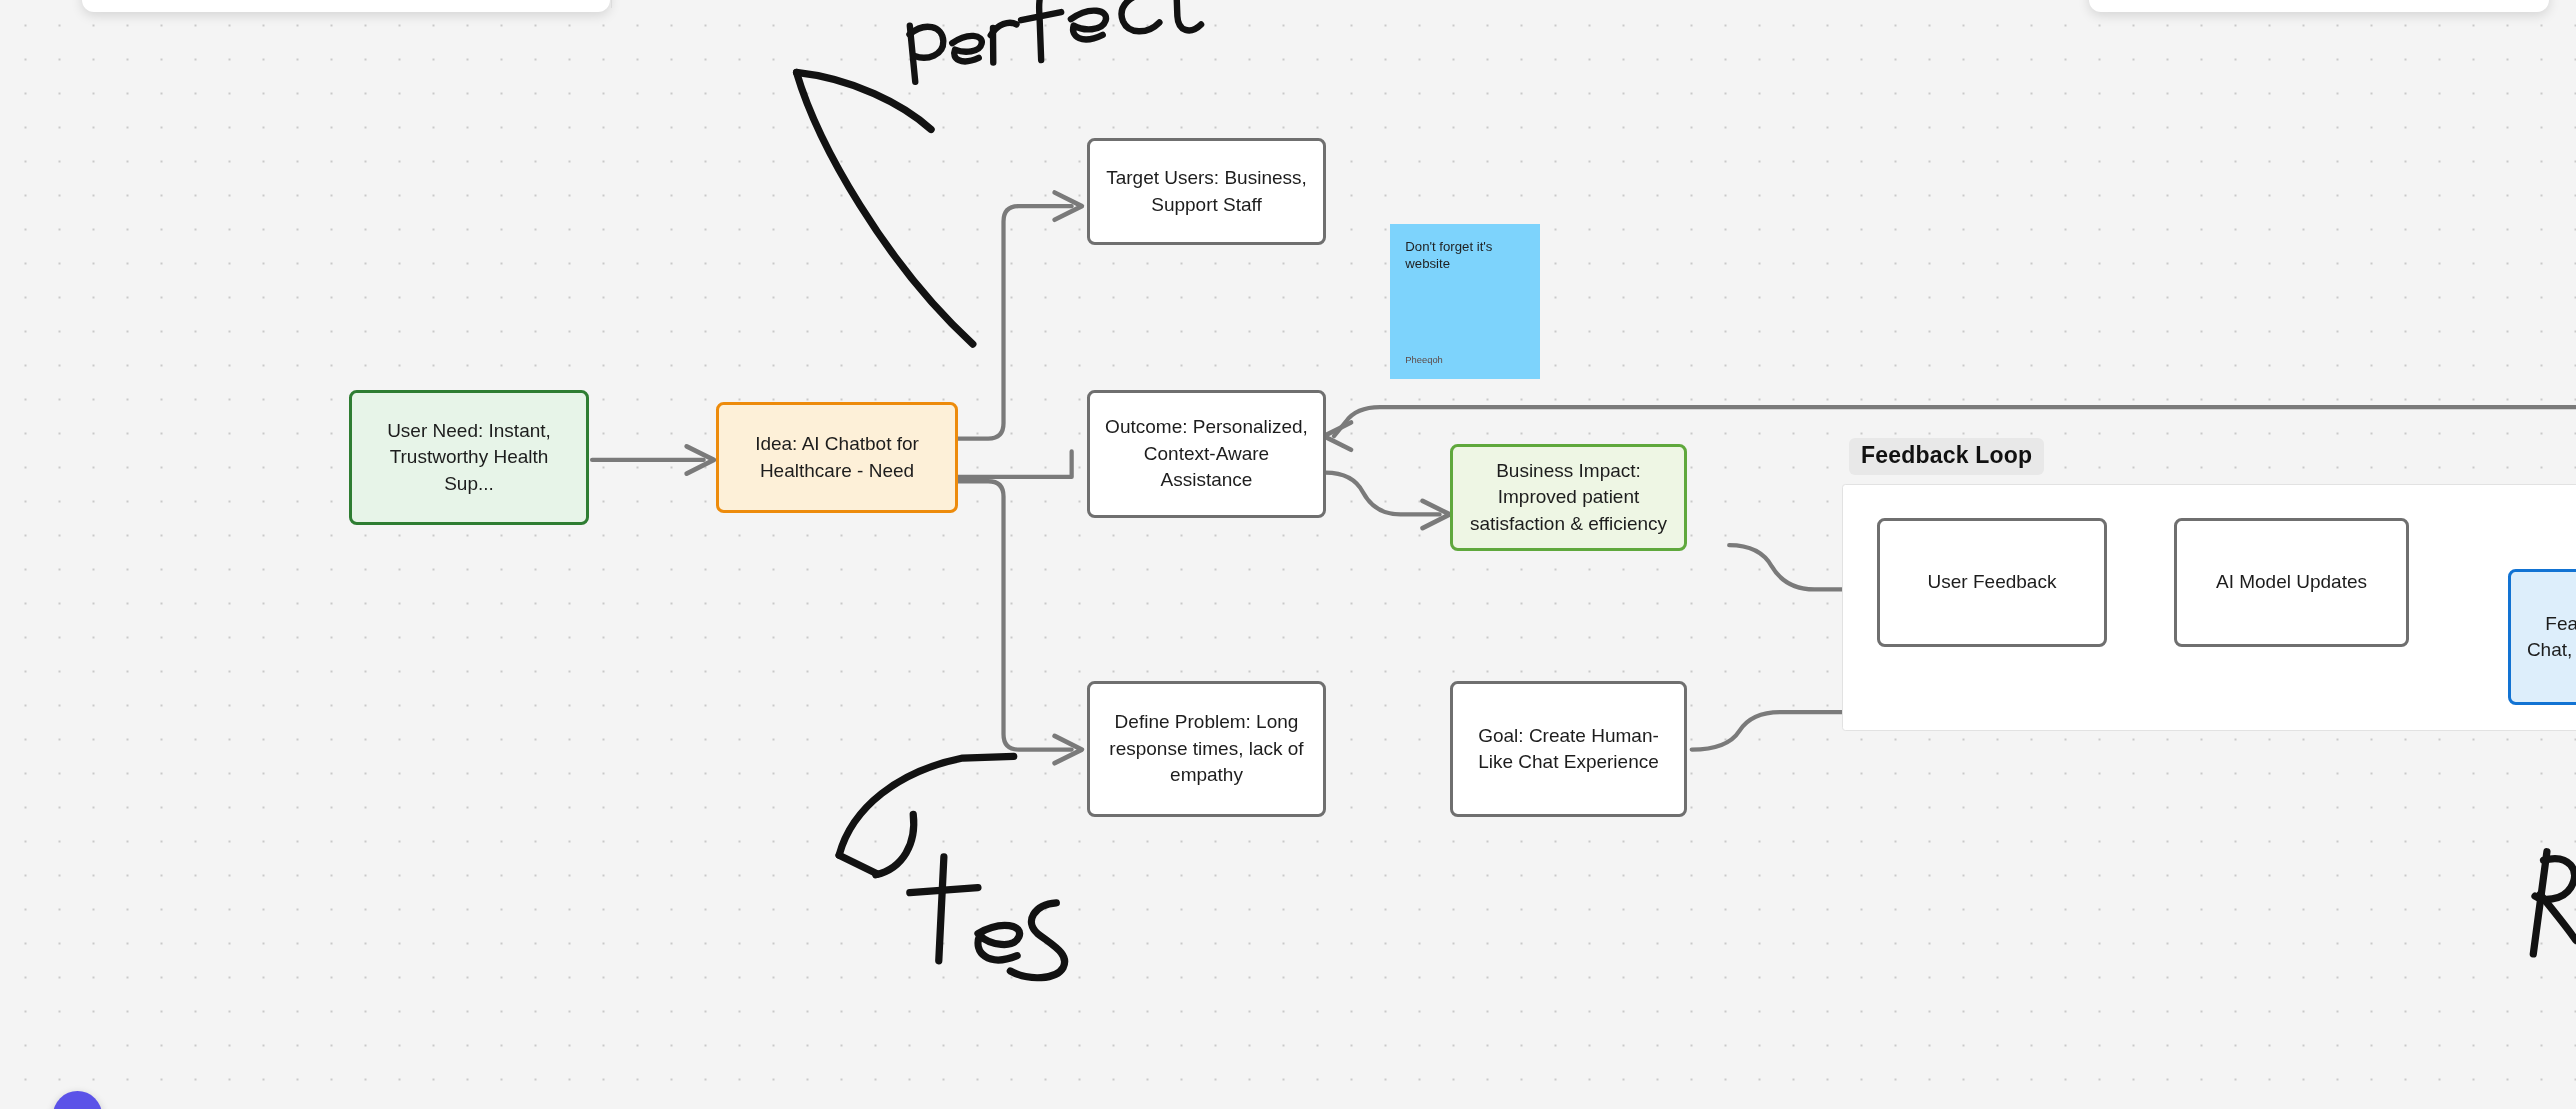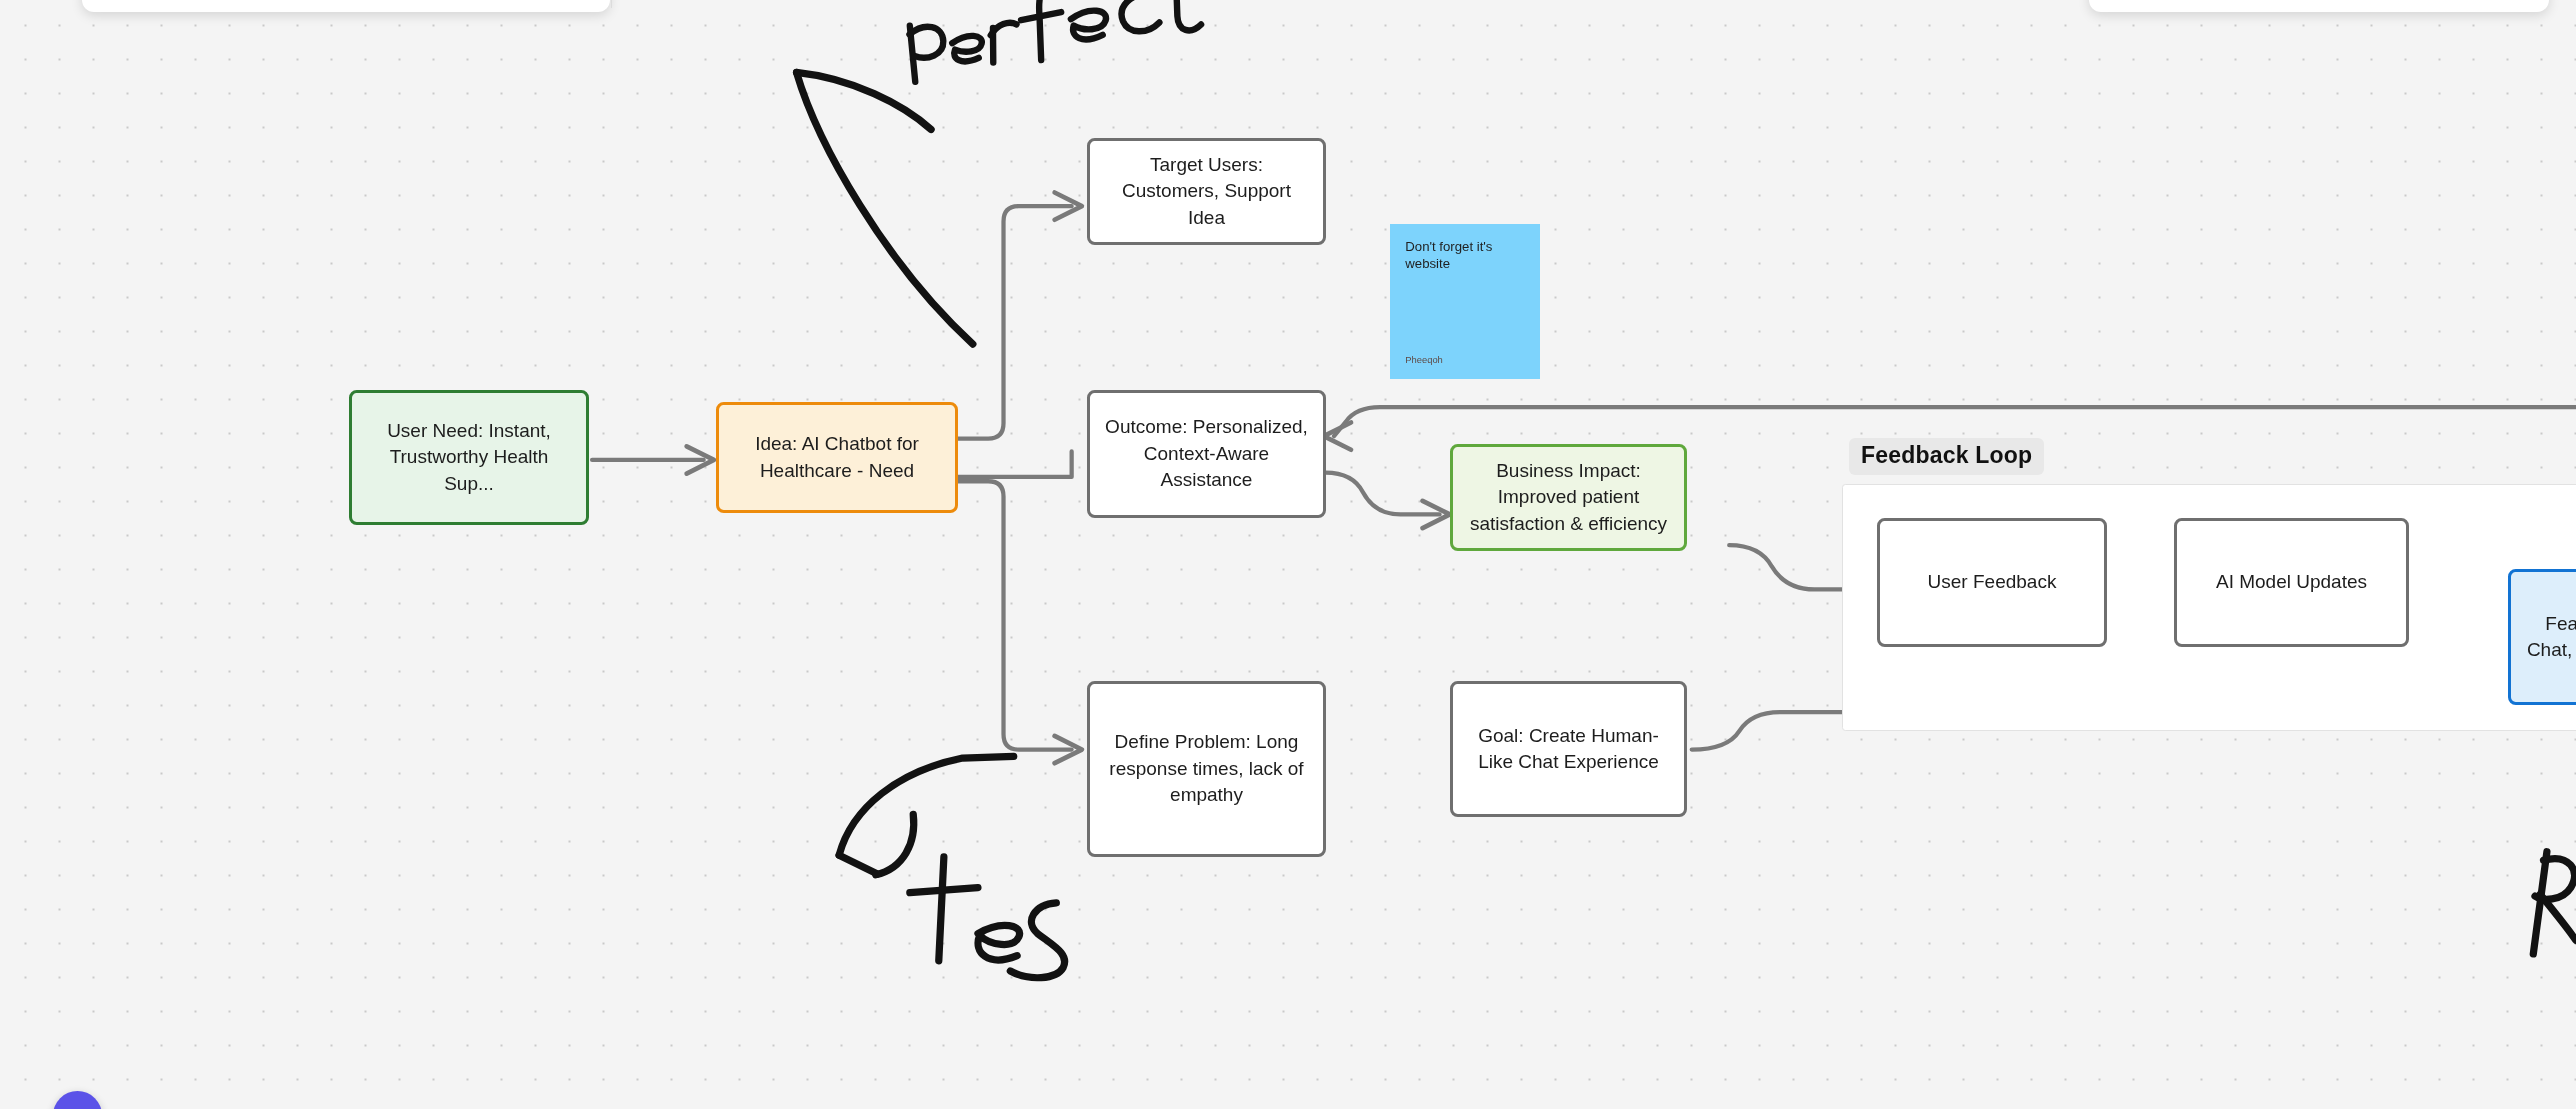--- a/index.html
+++ b/index.html
@@ -132,32 +132,32 @@
 
 <div class="node green" style="left:349px; top:390px; width:240px; height:135px;">
   <span class="txt">User Need: Instant, Trustworthy Health Sup...</span>
 </div>
 
 <div class="node orange" style="left:716px; top:402px; width:242px; height:111px;">
   <span class="txt">Idea: AI Chatbot for Healthcare - Need</span>
 </div>
 
 <div class="node" style="left:1087px; top:138px; width:239px; height:107px;">
-  <span class="txt">Target Users: Customers, Support Idea</span>
+  <span class="txt">Target Users: Business, Support Staff</span>
 </div>
 
 <div class="node" style="left:1087px; top:390px; width:239px; height:128px;">
   <span class="txt">Outcome: Personalized, Context-Aware Assistance</span>
 </div>
 
 <div class="node lgreen" style="left:1450px; top:444px; width:237px; height:107px;">
   <span class="txt">Business Impact: Improved patient satisfaction &amp; efficiency</span>
 </div>
 
-<div class="node" style="left:1087px; top:681px; width:239px; height:176px;">
+<div class="node" style="left:1087px; top:681px; width:239px; height:136px;">
   <span class="txt">Define Problem: Long response times, lack of empathy</span>
 </div>
 
 <div class="node" style="left:1450px; top:681px; width:237px; height:136px;">
   <span class="txt">Goal: Create Human-Like Chat Experience</span>
 </div>
 
 <div class="group-frame" style="left:1842px; top:484px; width:767px; height:247px;"></div>
 <div class="group-label" style="left:1849px; top:438px;">Feedback Loop</div>
 

